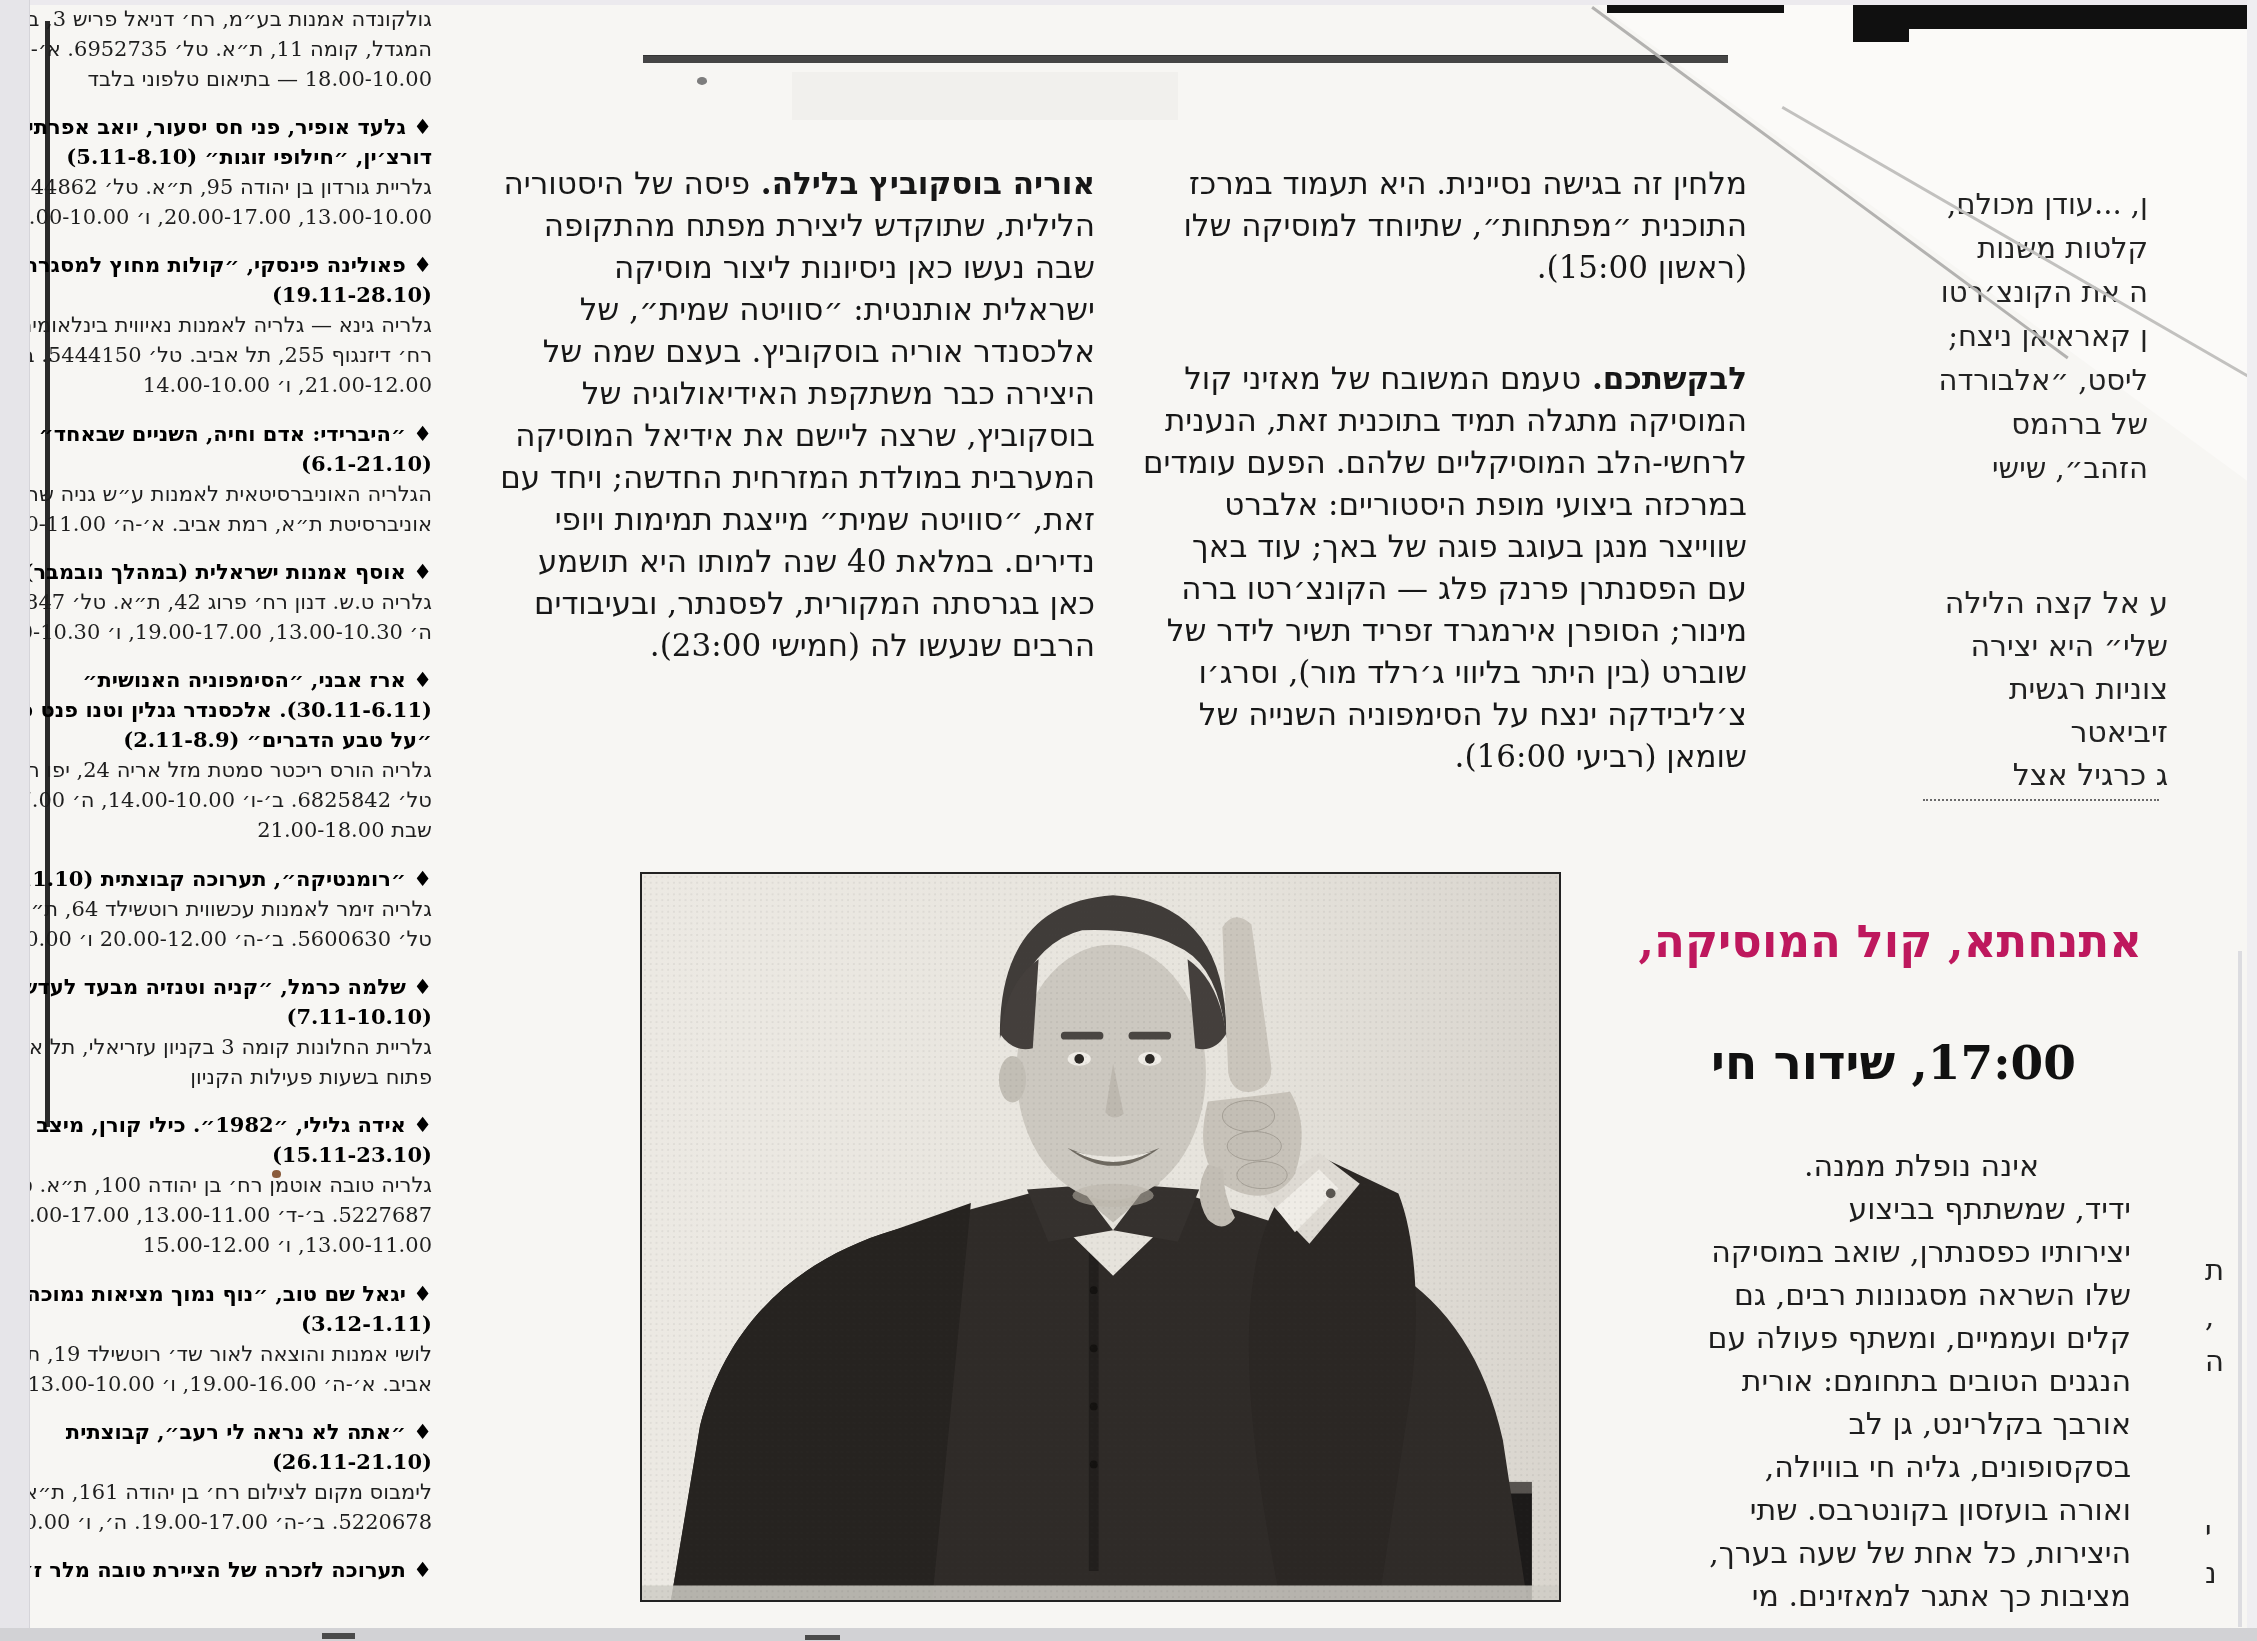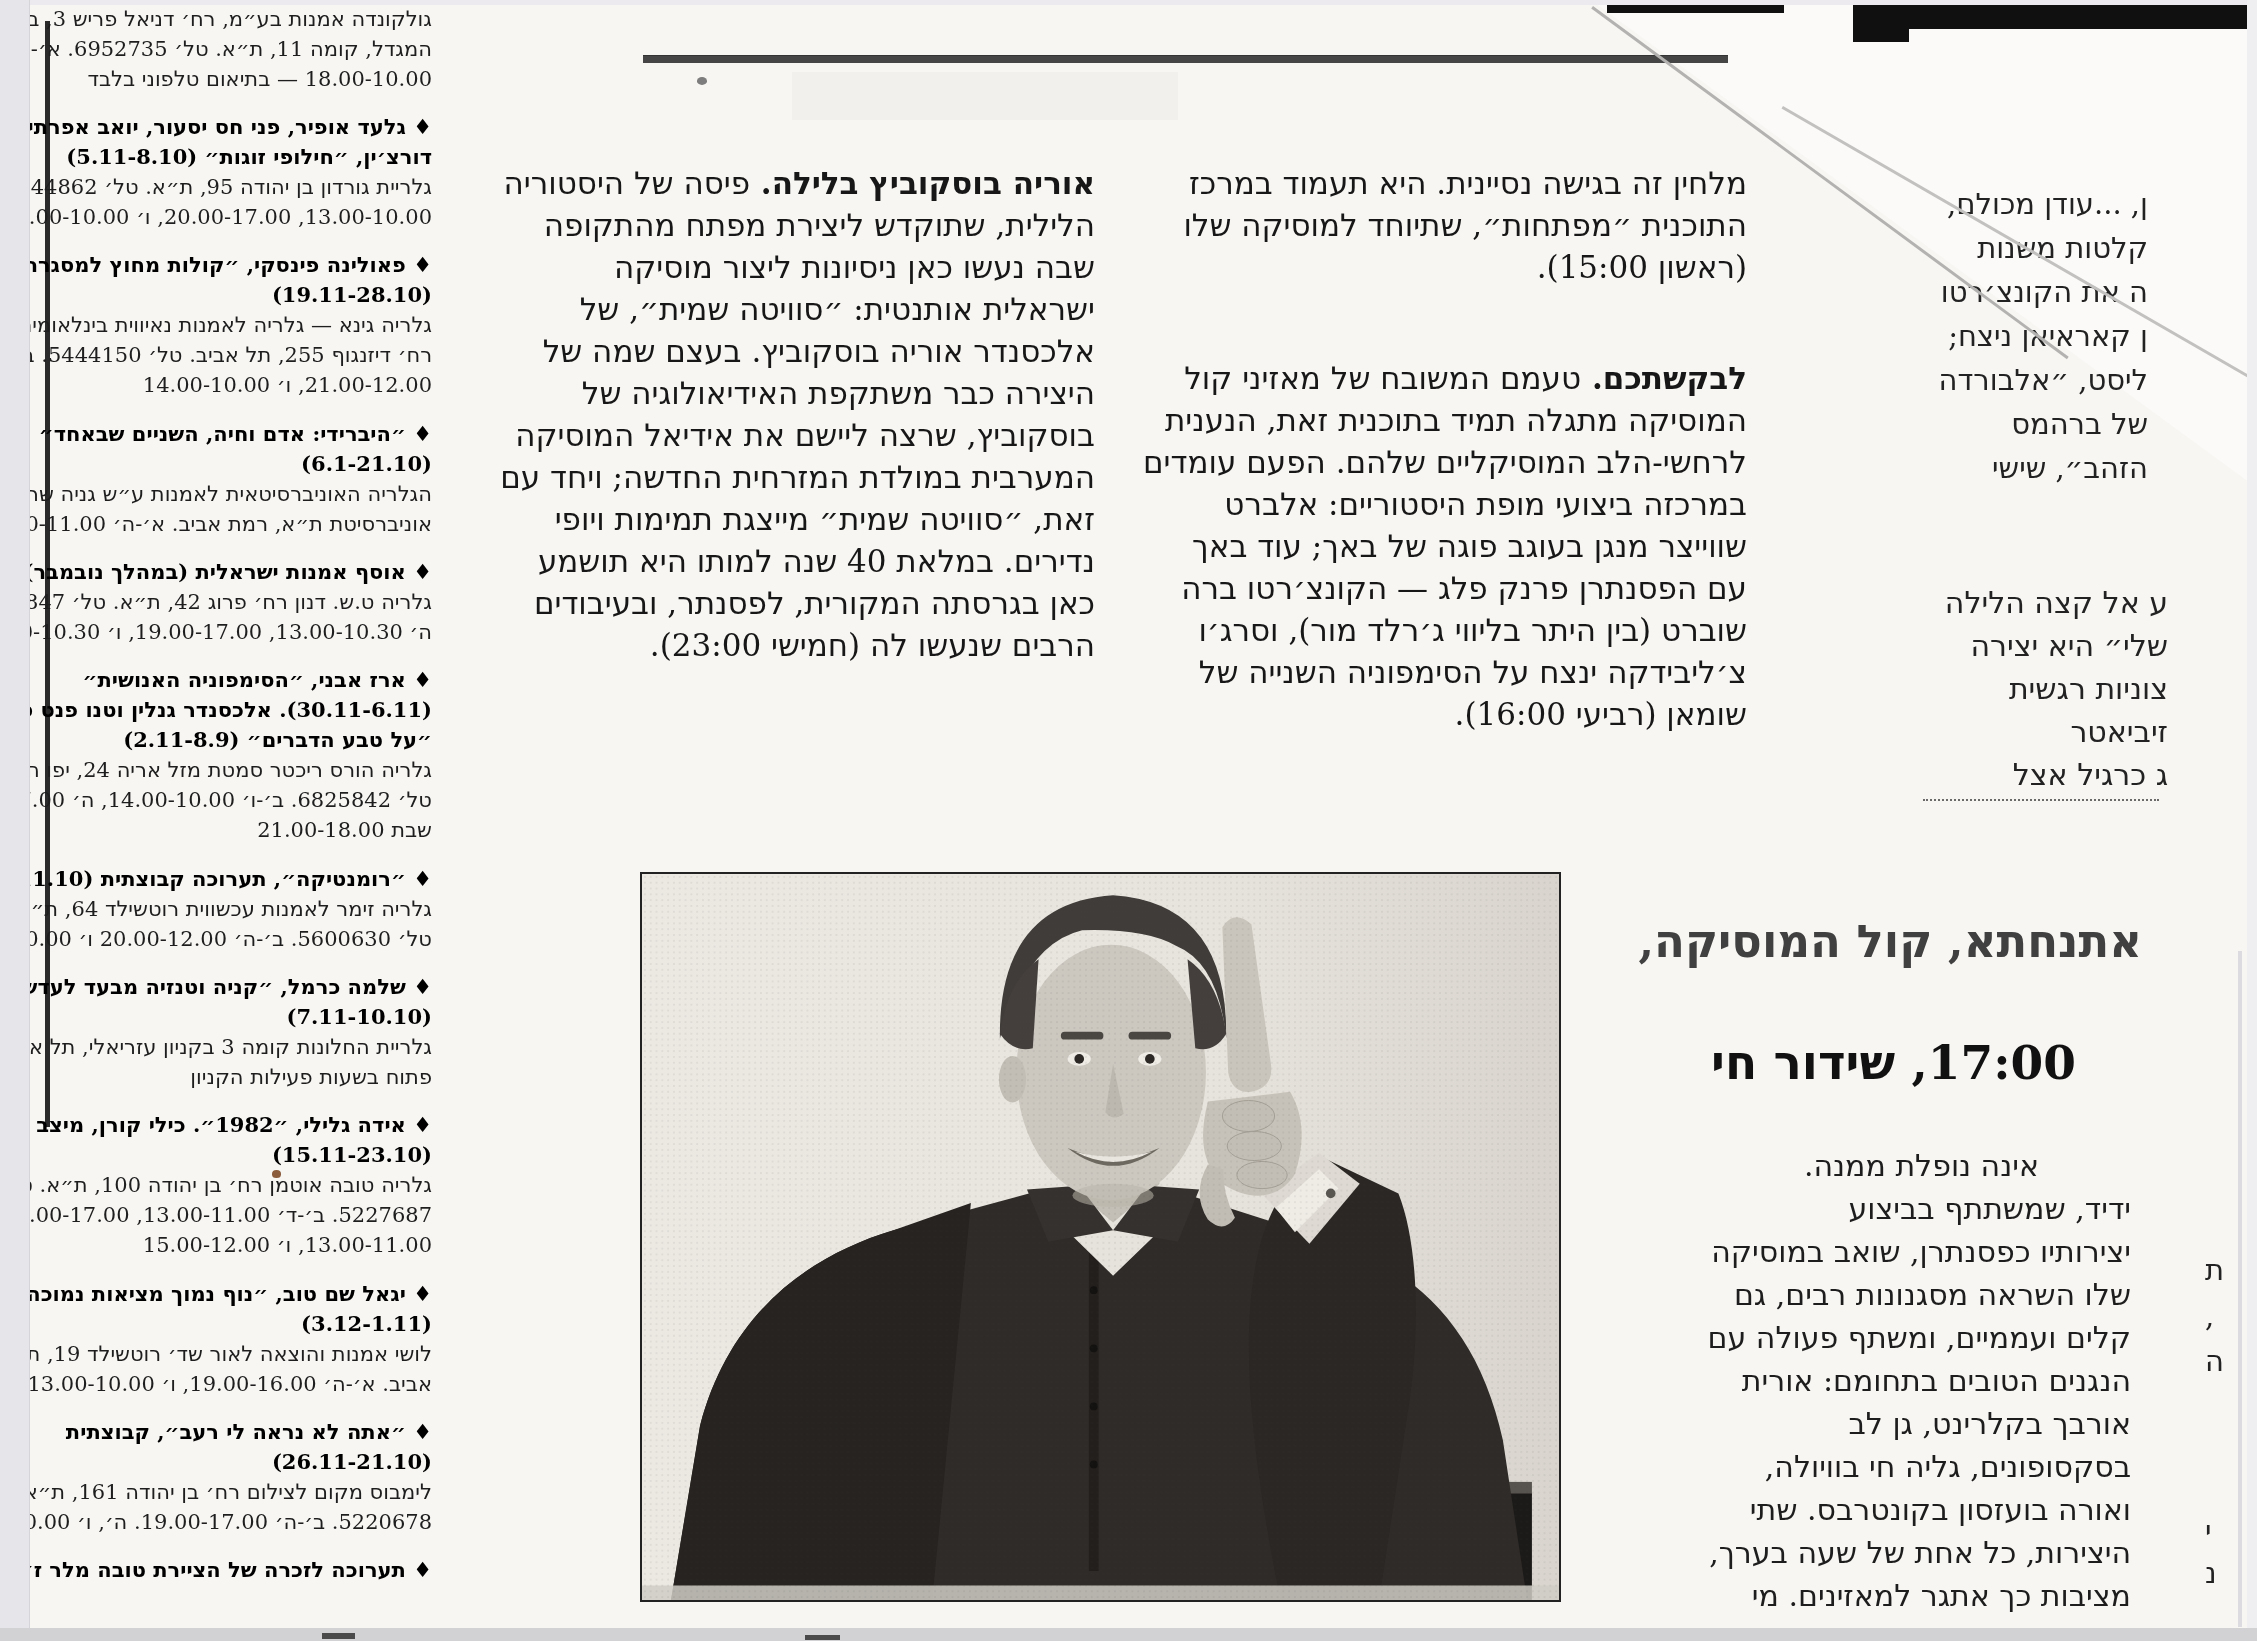--- a/index.html
+++ b/index.html
@@ -36,21 +36,21 @@
   #art-mid-p2{margin-top:69px;}
   .aline{font-size:31px;line-height:42px;white-space:nowrap;color:#171717;text-align:right;}
   .ld{font-weight:bold;}
   
   #frag-top{left:1854px;top:182px;width:294px;}
   .fline{font-size:29px;line-height:44px;white-space:nowrap;color:#222;}
   #frag-low{left:1888px;top:581px;width:280px;}
   .fline2{font-size:30px;line-height:43px;white-space:nowrap;color:#222;}
   #dotted-rule{left:1923px;top:799px;width:236px;height:0;border-top:2.9px dotted #6a6a6a;}
   
-  #sec-head{left:1738px;top:915px;width:404px;font-size:45px;font-weight:bold;white-space:nowrap;color:#404040;}
+  #sec-head{left:1738px;top:915px;width:404px;font-size:45px;font-weight:bold;white-space:nowrap;color:#be185d;}
   #sec-sub{left:1738px;top:1035px;width:338px;font-size:47px;font-weight:bold;white-space:nowrap;color:#111;}
   #sec-para{left:1641px;top:1144px;width:490px;}
   .pline{font-size:30px;line-height:43px;white-space:nowrap;color:#1d1d1d;}
   .pline.ind{padding-right:92px;}
   #margin-letters{left:2205px;top:0;width:39px;height:1641px;}
   #margin-letters > div{position:absolute;left:0;font-size:29px;color:#222;}
   
   #photo{left:640px;top:872px;width:921px;height:730px;border:2.9px solid #222;box-sizing:border-box;background:#eae7e1;}
   #photo svg{display:block;width:100%;height:100%;}
 </style>
@@ -143,20 +143,21 @@
         <div class="aline">התוכנית ״מפתחות״, שתיוחד למוסיקה שלו</div>
         <div class="aline">(ראשון 15:00).</div>
       </div>
     <div id="art-mid-p2">
         <div class="aline"><span class="ld">לבקשתכם. </span>טעמם המשובח של מאזיני קול</div>
         <div class="aline">המוסיקה מתגלה תמיד בתוכנית זאת, הנענית</div>
         <div class="aline">לרחשי-הלב המוסיקליים שלהם. הפעם עומדים</div>
         <div class="aline">במרכזה ביצועי מופת היסטוריים: אלברט</div>
         <div class="aline">שווייצר מנגן בעוגב פוגה של באך; עוד באך</div>
         <div class="aline">עם הפסנתרן פרנק פלג — הקונצ׳רטו ברה</div>
+        <div class="aline">מינור; הסופרן אירמגרד זפריד תשיר לידר של</div>
         <div class="aline">שוברט (בין היתר בליווי ג׳רלד מור), וסרג׳ו</div>
         <div class="aline">צ׳ליבידקה ינצח על הסימפוניה השנייה של</div>
         <div class="aline">שומאן (רביעי 16:00).</div>
       </div>
   </div>
 
   <div class="abs rtl" id="frag-top">
       <div class="fline">ן, ...עודן מכולם,</div>
       <div class="fline">קלטות משנות</div>
       <div class="fline">ה את הקונצ׳רטו</div>

